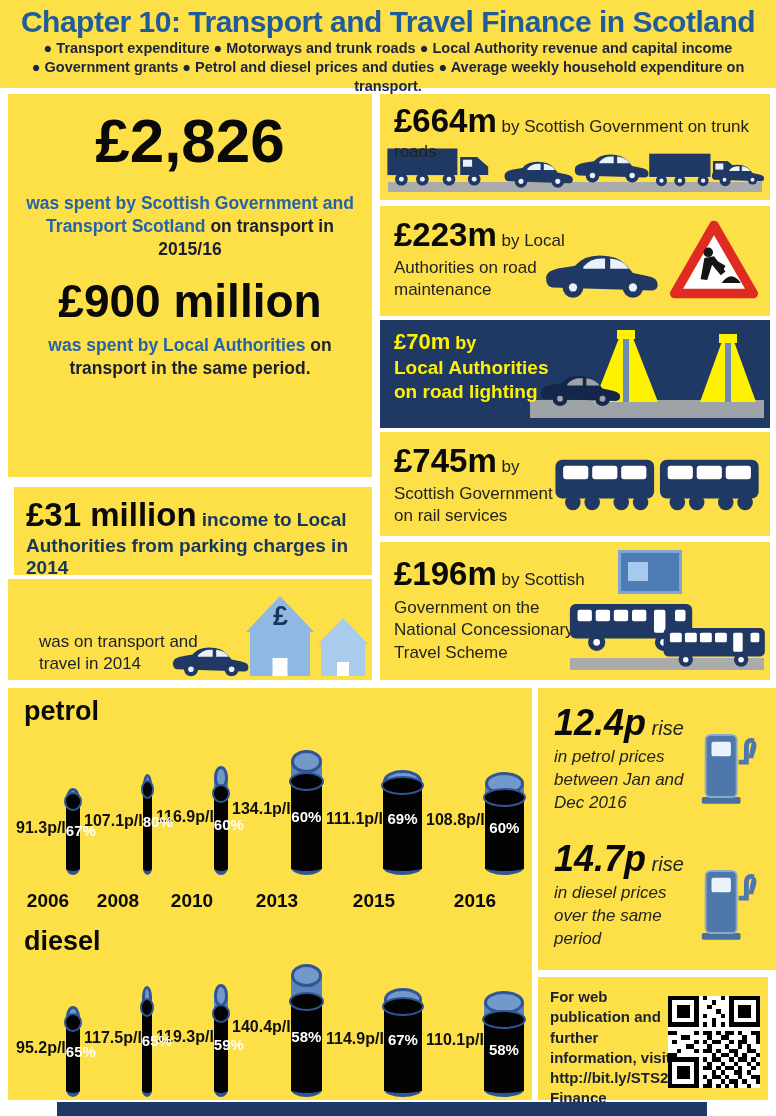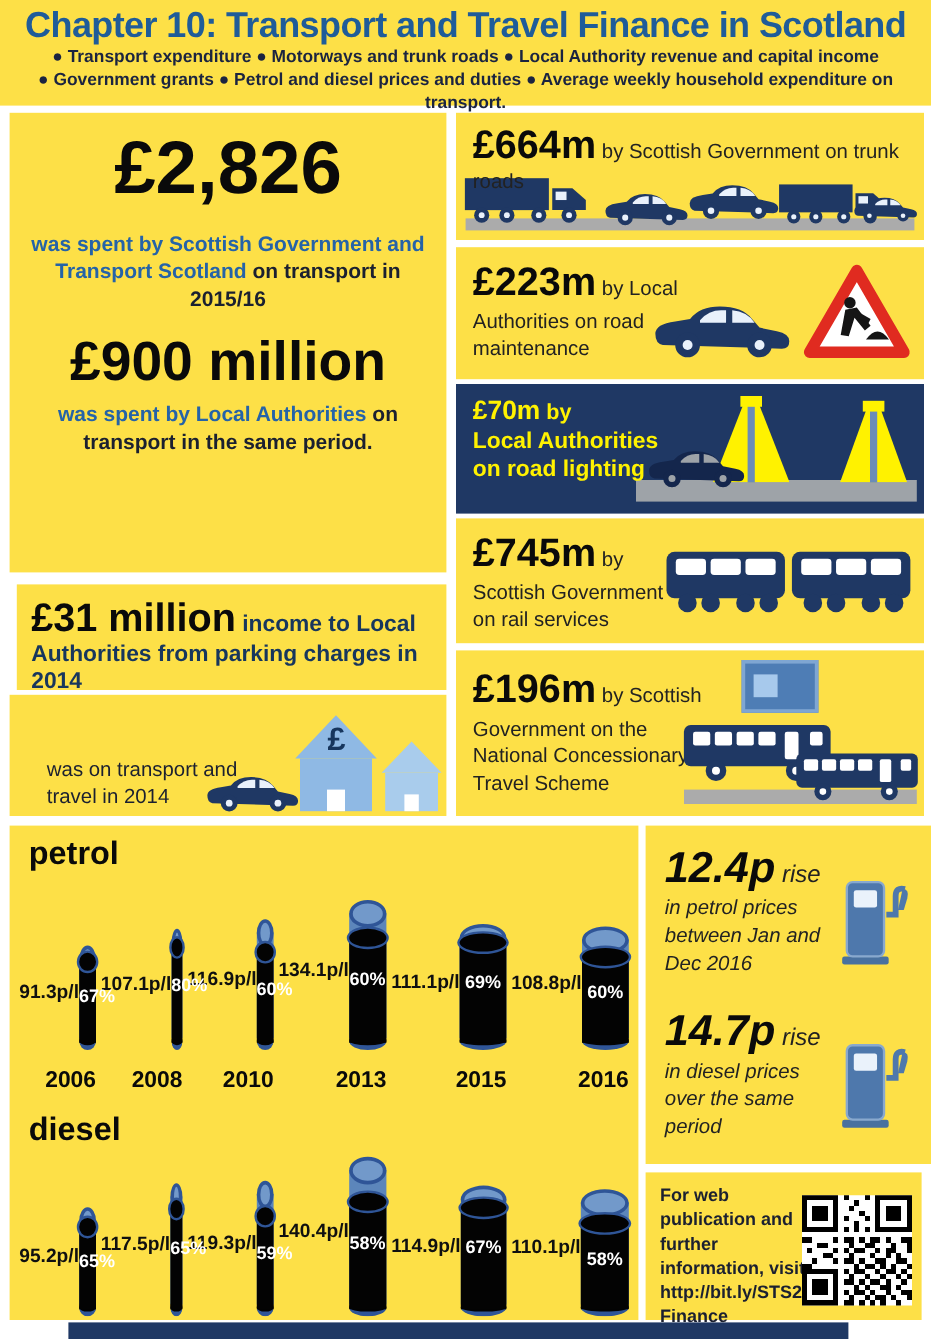--- a/index.html
+++ b/index.html
@@ -97,21 +97,21 @@
   .fuel-cell { display:flex; flex-direction:row; align-items:center; justify-content:flex-end; width:var(--w); }
   .price { font-size:16px; font-weight:bold; color:#101010; margin-bottom:5px; white-space:nowrap; }
   .barrel { position:relative; width:100%; height:var(--h); }
   .b-body { position:absolute; top:11px; bottom:7px; left:0; right:0; background:#5C86BB; z-index:1; }
   .b-top { position:absolute; top:0; left:0; right:0; height:23px; border-radius:50%; background:#7299CA; border:3px solid #2F5597; box-sizing:border-box; z-index:2; }
   .b-fill { position:absolute; left:0; right:0; bottom:3px; height:calc(var(--f) * 1.2%); background:#030303; z-index:3; }
   .bf-top { position:absolute; top:-9px; left:-2px; right:-2px; height:19px; border-radius:50%; background:#030303; border:2px solid #2F5597; box-sizing:border-box; }
   .b-bottom { position:absolute; bottom:-3px; left:0; right:0; height:15px; border-radius:50%; background:#030303; border-bottom:4px solid #2F5597; box-sizing:border-box; z-index:2; }
   .pct { position:absolute; top:30%; width:100%; text-align:center; color:#ffffff; font-weight:bold; font-size:15px; z-index:4; }
   #years-row { position:absolute; left:8px; top:202px; display:flex; gap:4px; }
-  .year-cell { width:var(--w); text-align:right; font-size:19px; font-weight:bold; color:#0a0a0a; }
+  .year-cell { width:var(--w); text-align:center; font-size:19px; font-weight:bold; color:#0a0a0a; }
   .c0{--w:64px;} .c1{--w:68px;} .c2{--w:72px;} .c3{--w:90px;} .c4{--w:96px;} .c5{--w:98px;}
 
   
   #p-rises { left:538px; top:688px; width:266px; height:282px;font-style:italic; }
   .rise-block { position:absolute; left:16px; width:200px; }
   #rise1 { top:14px; } #rise2 { top:150px; }
   .rise-amt { font-size:36px; font-weight:bold; color:#0a0a0a; }
   .rise-word { font-size:20px; color:#222; }
   .rise-desc { font-size:17px; color:#222; width:132px; line-height:1.35; margin-top:2px; }
   .pump { position:absolute; right:-4px; top:26px; }

